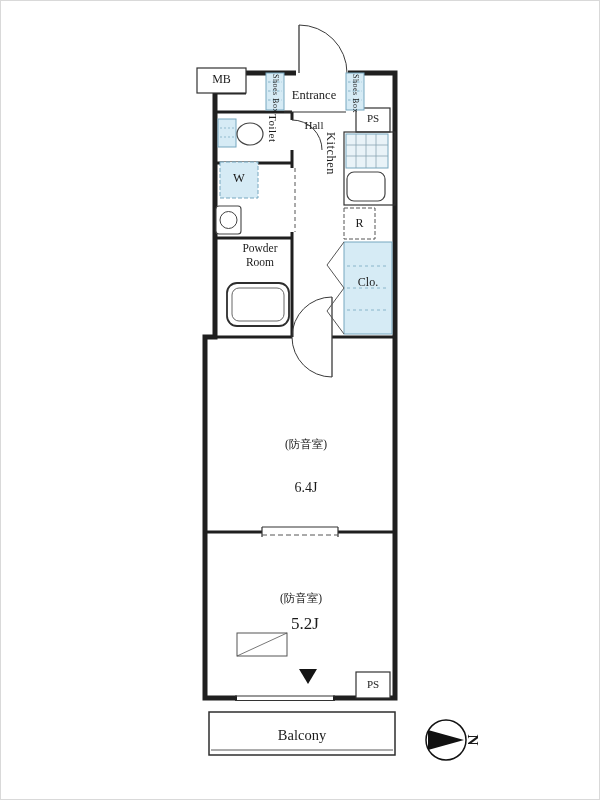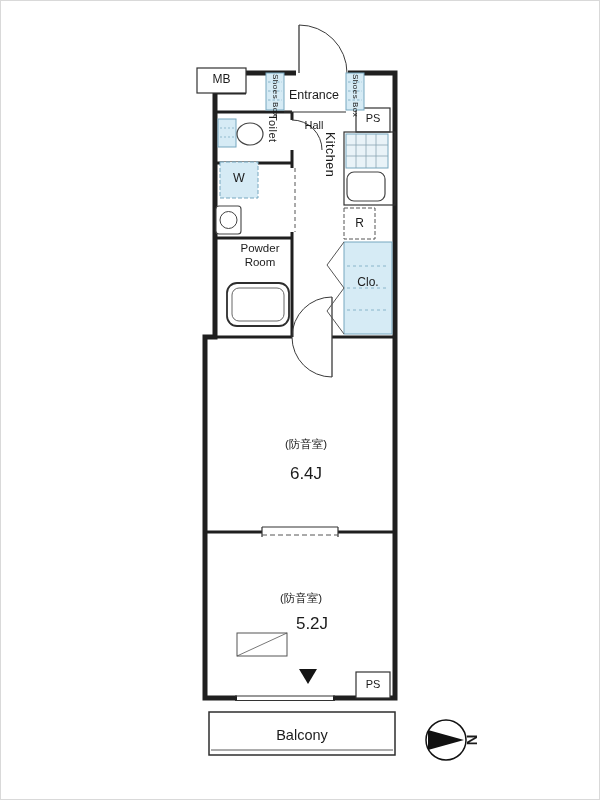--- a/index.html
+++ b/index.html
@@ -1,18 +1,18 @@
 <!DOCTYPE html>
 <html><head>
 <meta charset="utf-8">
 <style>
   html,body{margin:0;padding:0;background:#ffffff;}
   .canvas{
     position:relative;width:600px;height:800px;background:#fff;
-    font-family:Liberation Sans, sans-serif;color:#1b1b1b;
+    font-family:Liberation Serif, serif;color:#1b1b1b;
     box-shadow:inset 0 0 0 1px #d9d9d9;overflow:hidden;
   }
   .canvas svg{position:absolute;left:0;top:0;}
   .lbl{position:absolute;text-align:center;line-height:1.18;white-space:nowrap;}
   .wrap{white-space:normal;}
   .vlbl{position:absolute;writing-mode:vertical-rl;text-orientation:mixed;letter-spacing:.5px;}
 </style>
 </head>
 <body>
 
@@ -149,24 +149,24 @@
   <div class="lbl" style="left:220px;top:171px;width:38px;font-size:12.5px;">W</div>
 
   <div class="lbl wrap" style="left:229px;top:194px;width:62px;font-size:11.5px;margin-top:48px;">Powder Room</div>
 
 
   <div class="lbl" style="left:344px;top:216px;width:31px;font-size:12px;">R</div>
 
   <div class="lbl" style="left:348px;top:275px;width:40px;font-size:12px;">Clo.</div>
 
   <div class="lbl" style="left:251px;top:438px;width:110px;font-size:11.5px;">(防音室)</div>
-  <div class="lbl" style="left:251px;top:464px;width:110px;font-size:17px;">6.4J</div>
+  <div class="lbl" style="left:251px;top:480px;width:110px;font-size:14px;">6.4J</div>
 
   <div class="lbl" style="left:246px;top:592px;width:110px;font-size:11.5px;">(防音室)</div>
-  <div class="lbl" style="left:257px;top:614px;width:110px;font-size:17px;">5.2J</div>
+  <div class="lbl" style="left:250px;top:614px;width:110px;font-size:17px;">5.2J</div>
 
   <div class="lbl" style="left:356px;top:678px;width:34px;font-size:11px;">PS</div>
 
   <div class="lbl" style="left:240px;top:727px;width:124px;font-size:14.5px;">Balcony</div>
 
   <div class="lbl" style="left:464px;top:731px;width:16px;font-size:15px;font-weight:600;transform:rotate(90deg);">N</div>
 
 </div>
 
 </body></html>

